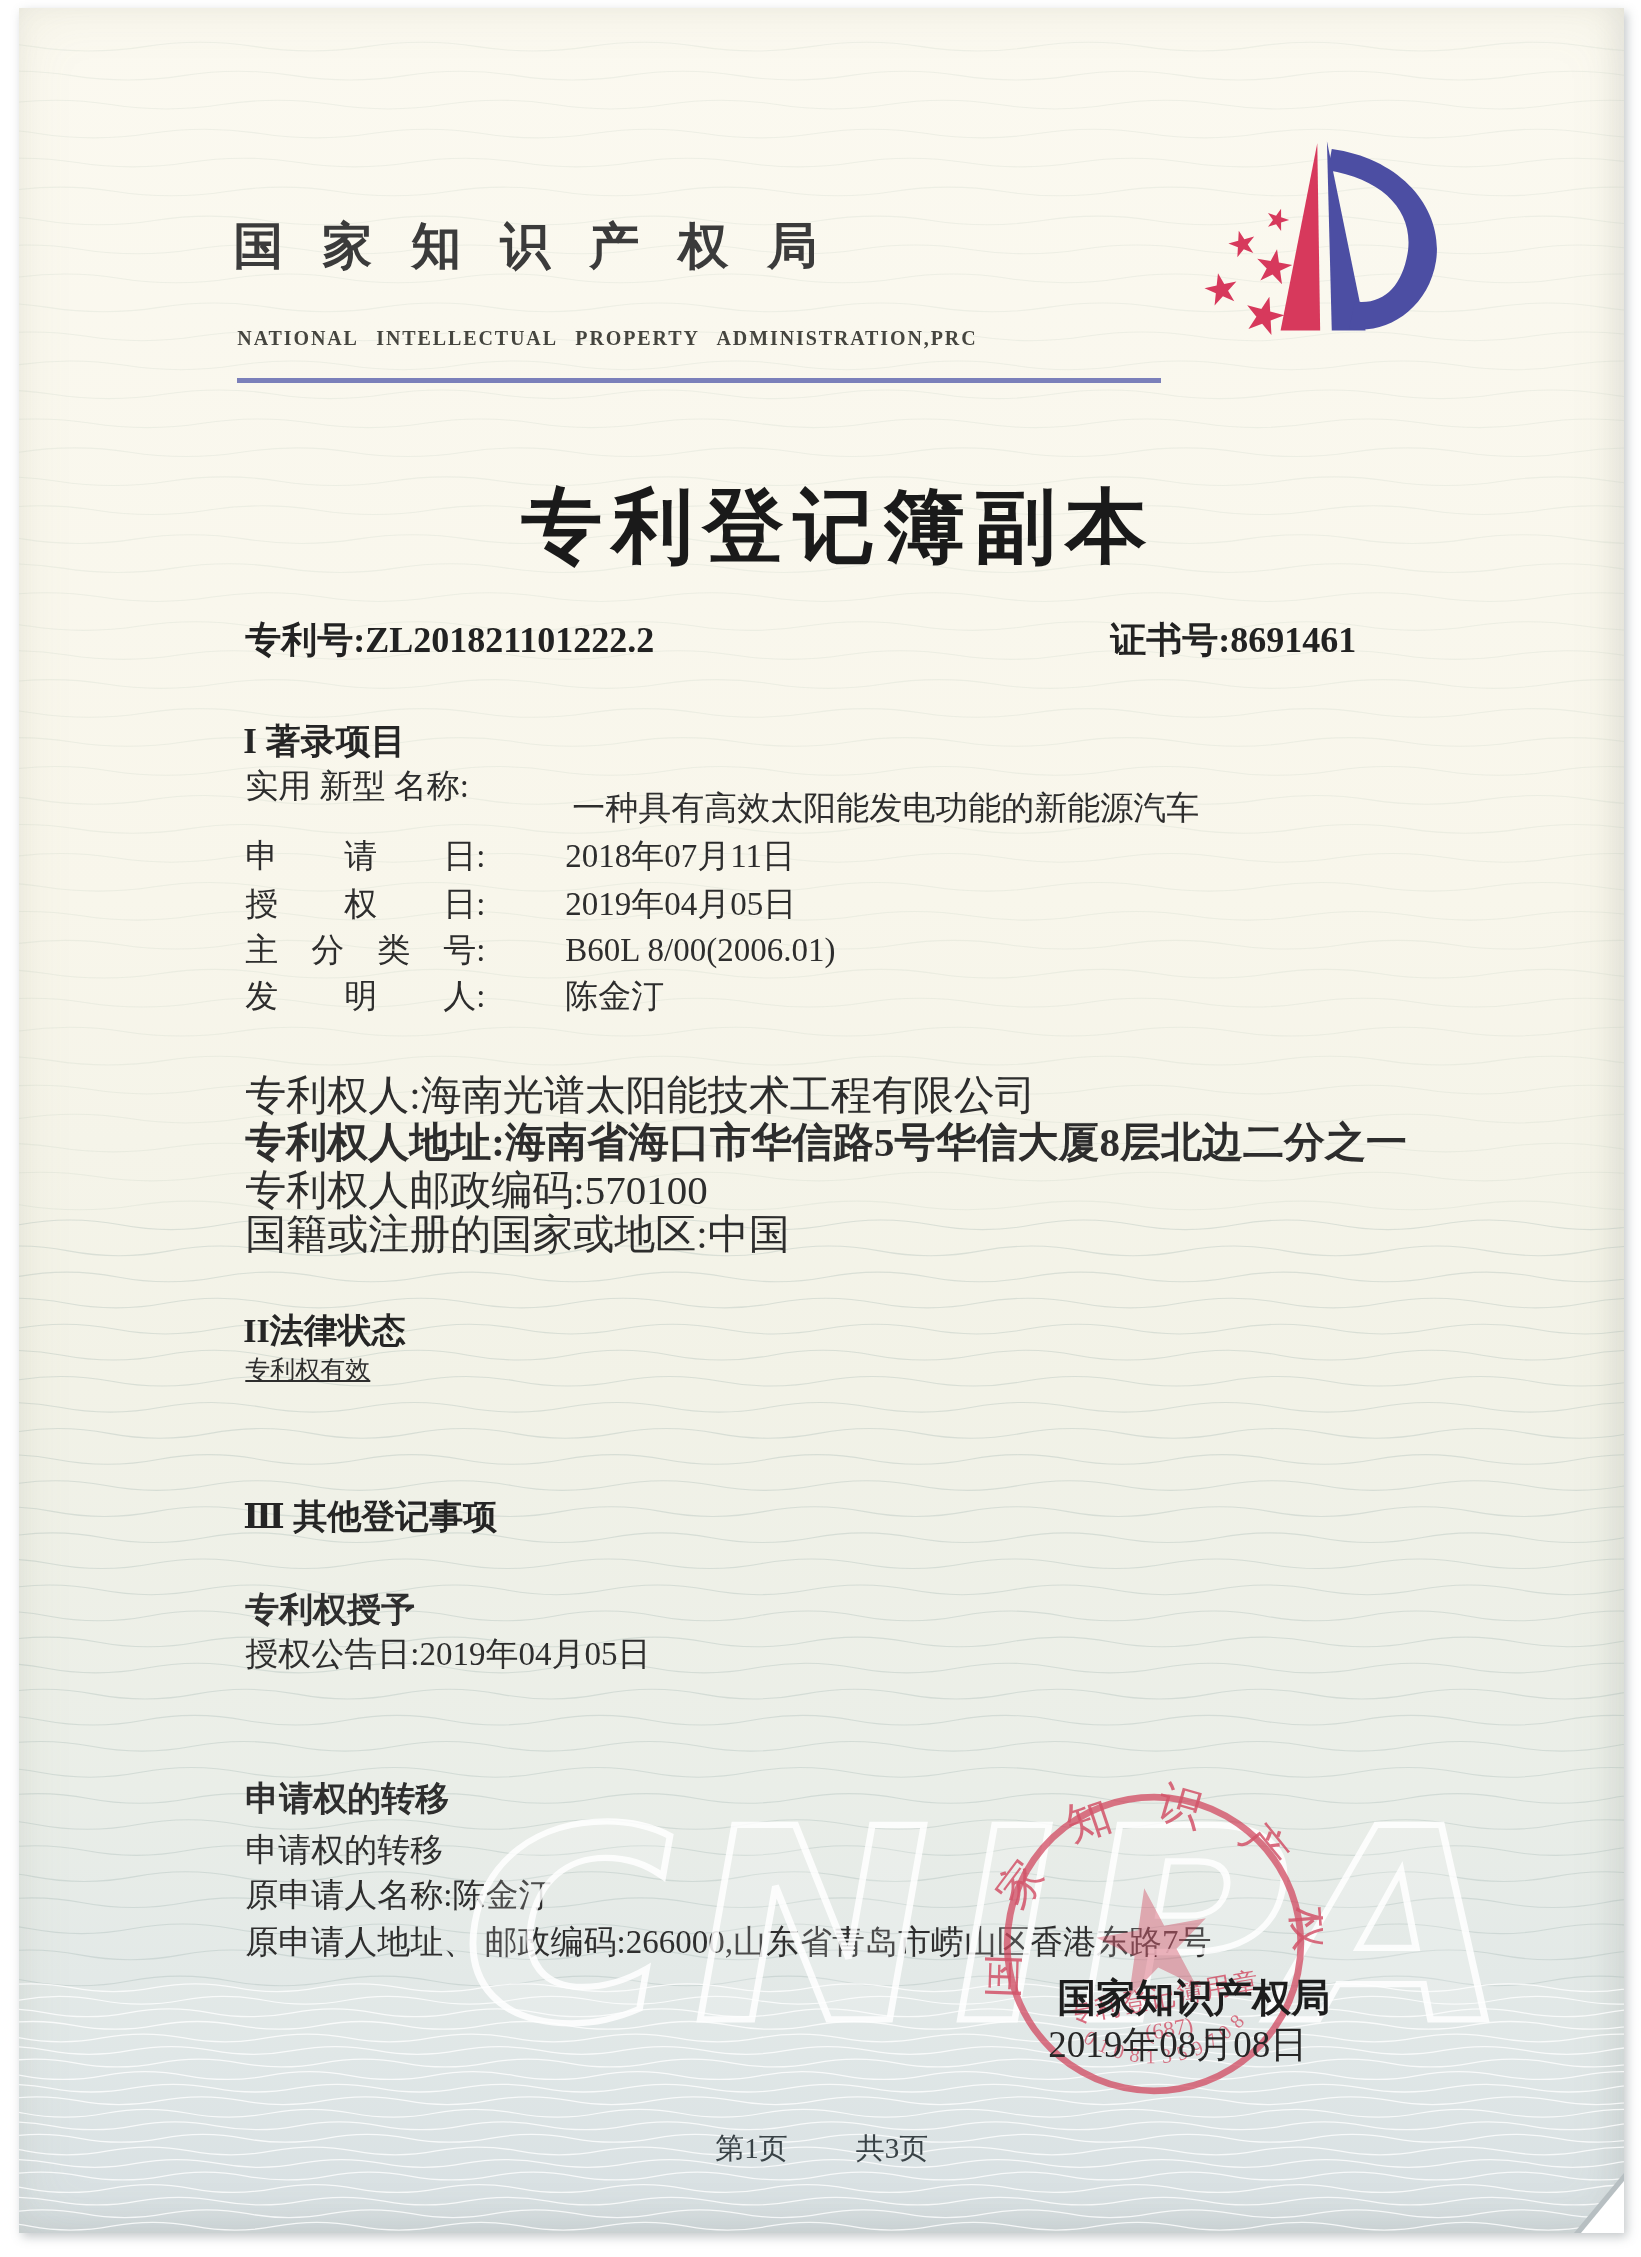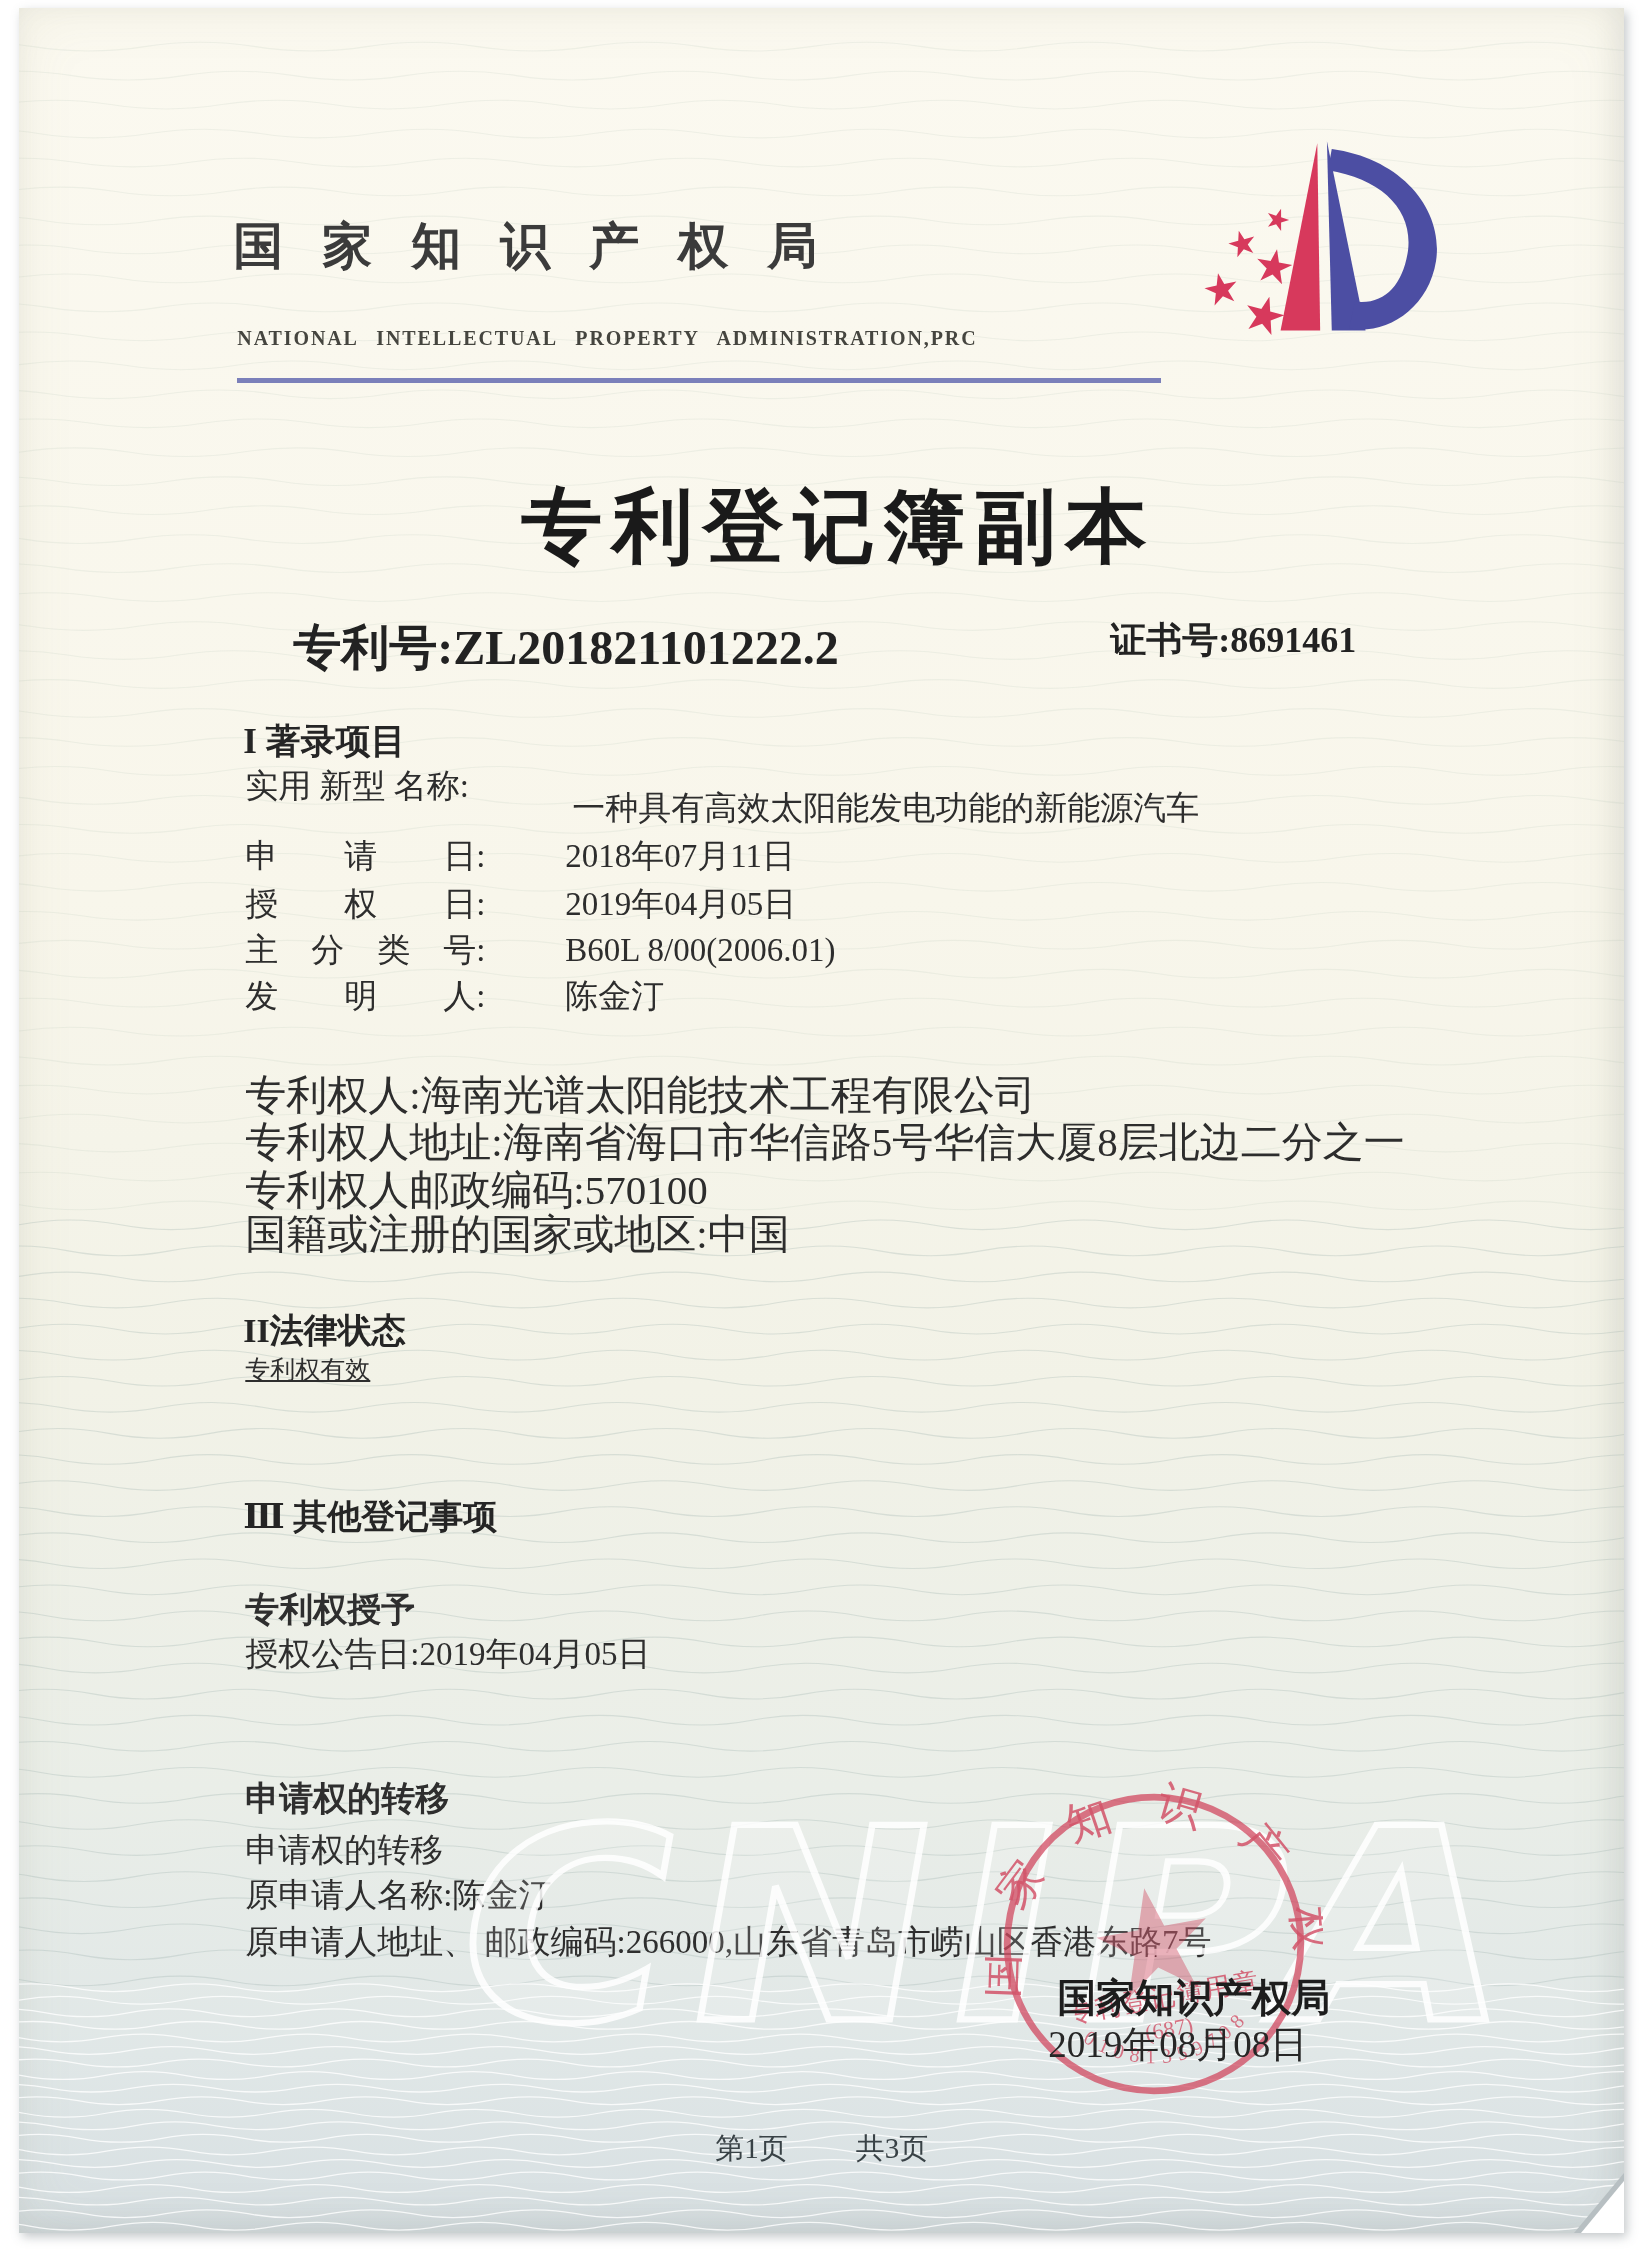--- a/index.html
+++ b/index.html
@@ -14,33 +14,33 @@
                inset 0 0 58px rgba(150,145,110,.10),
                inset -7.7px -9.7px 29px rgba(120,130,135,.14);
     overflow:hidden;
   }
   .t{position:absolute;white-space:pre;line-height:1.15;}
   .header-cn{left:214px;top:210px;font-size:50px;font-weight:bold;letter-spacing:39px;color:#3b3b3b;}
   .header-en{left:218px;top:319px;font-size:20px;font-weight:bold;letter-spacing:1.9px;word-spacing:11.6px;color:#45453f;}
   .rule{position:absolute;left:218px;top:370px;width:924px;height:5.8px;background:#7b80ba;}
   .logo{position:absolute;left:1166px;top:81px;width:280px;height:290px;}
   .doc-title{left:502px;top:473px;font-size:81px;font-weight:bold;letter-spacing:9.7px;color:#1a1a1a;}
-  .patent-no{left:226px;top:612px;font-size:48px;font-weight:bold;color:#222;margin-left:48px;}
+  .patent-no{left:226px;top:612px;font-size:36px;font-weight:bold;color:#222;}
   .cert-no{left:1091px;top:612px;font-size:36px;font-weight:bold;color:#222;}
   .sec-h{font-size:35px;font-weight:bold;color:#252525;}
   .sec1-h{left:224px;top:714px;}
   .f-label{left:226px;font-size:33px;color:#2d2d2d;}
   .f-value{left:546px;font-size:33px;color:#2d2d2d;}
   .row1l{top:760px;}.row1v{top:782px;left:553px;}
   .row2l{top:830px;}.row2v{top:830px;}
   .row3l{top:878px;}.row3v{top:878px;}
   .row4l{top:924px;}.row4v{top:924px;}
   .row5l{top:970px;}.row5v{top:970px;}
   .own{left:226px;font-size:41px;color:#2d2d2d;}
-  .own0{top:1064px;}.own1{top:1111px;}.own2{top:1159px;}.own3{top:1203px;}
+  .own0{top:1064px;}.own1{top:1111px;font-weight:bold;}.own2{top:1159px;}.own3{top:1203px;}
   .sec2-h{left:224px;top:1303px;font-size:34px;}
   .sec2-s{left:226px;top:1348px;font-size:25px;text-decoration:underline;}
   .sec3-h{left:224px;top:1489px;font-size:34px;}
   .grant-h{left:226px;top:1582px;font-size:34px;font-weight:bold;}
   .grant-l{left:226px;top:1628px;font-size:33px;}
   .tr-h{left:226px;top:1771px;font-size:34px;font-weight:bold;}
   .tr0{left:226px;top:1824px;font-size:33px;}
   .tr1{left:226px;top:1869px;font-size:33px;}
   .tr2{left:226px;top:1916px;font-size:33px;}
   .wm{

